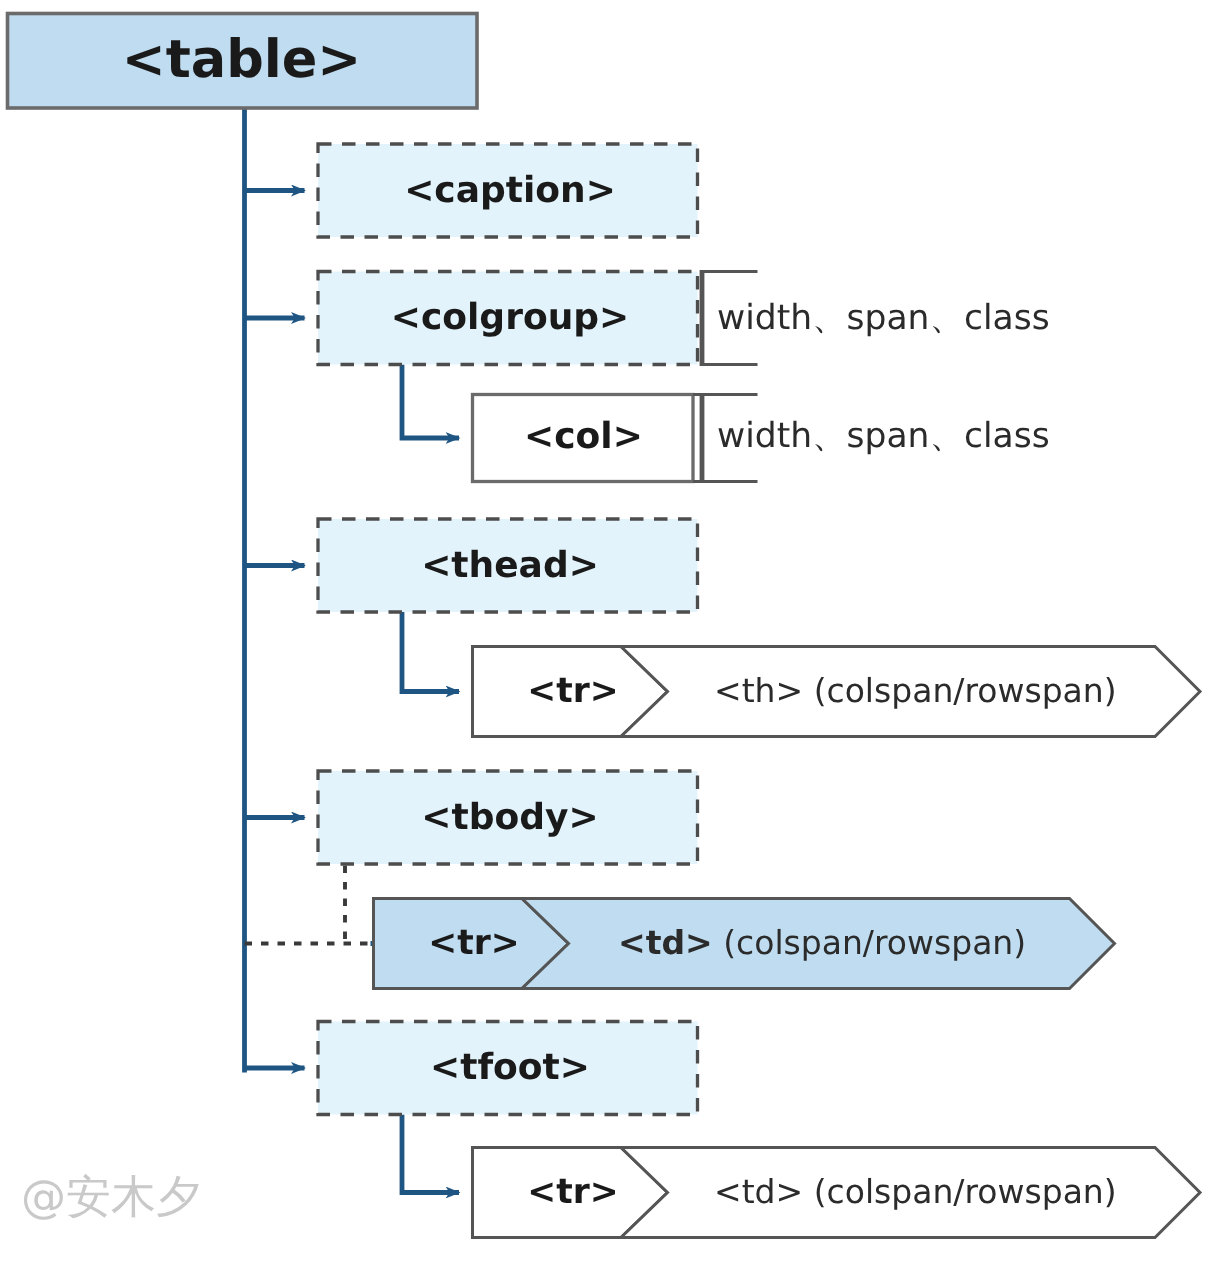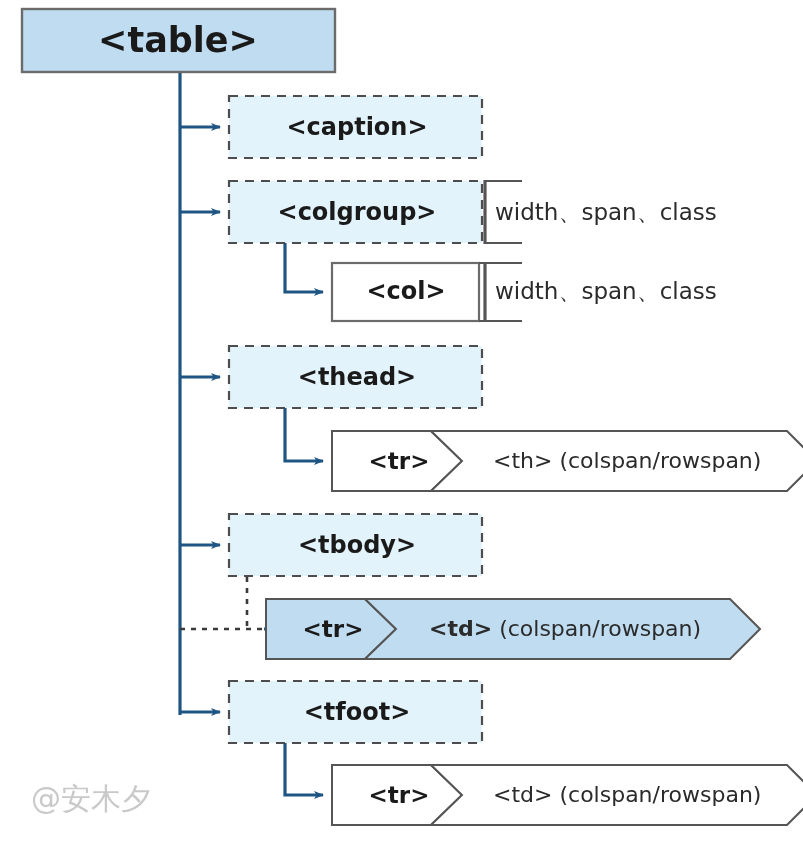--- a/index.html
+++ b/index.html
@@ -9,21 +9,21 @@
   }
   body {
     width: 803px;
     height: 842px;
     position: relative;
     font-family: "DejaVu Sans", "Liberation Sans", sans-serif;
     overflow: hidden;
   }
   #diagram-root {
     position: absolute;
-    left: 17px; top: 0;
+    left: 0; top: 0;
     width: 639px;
     height: 842px;
   }
   svg.canvas {
     position: absolute;
     left: 0; top: 0;
     width: 803px;
     height: 842px;
     display: block;
   }

